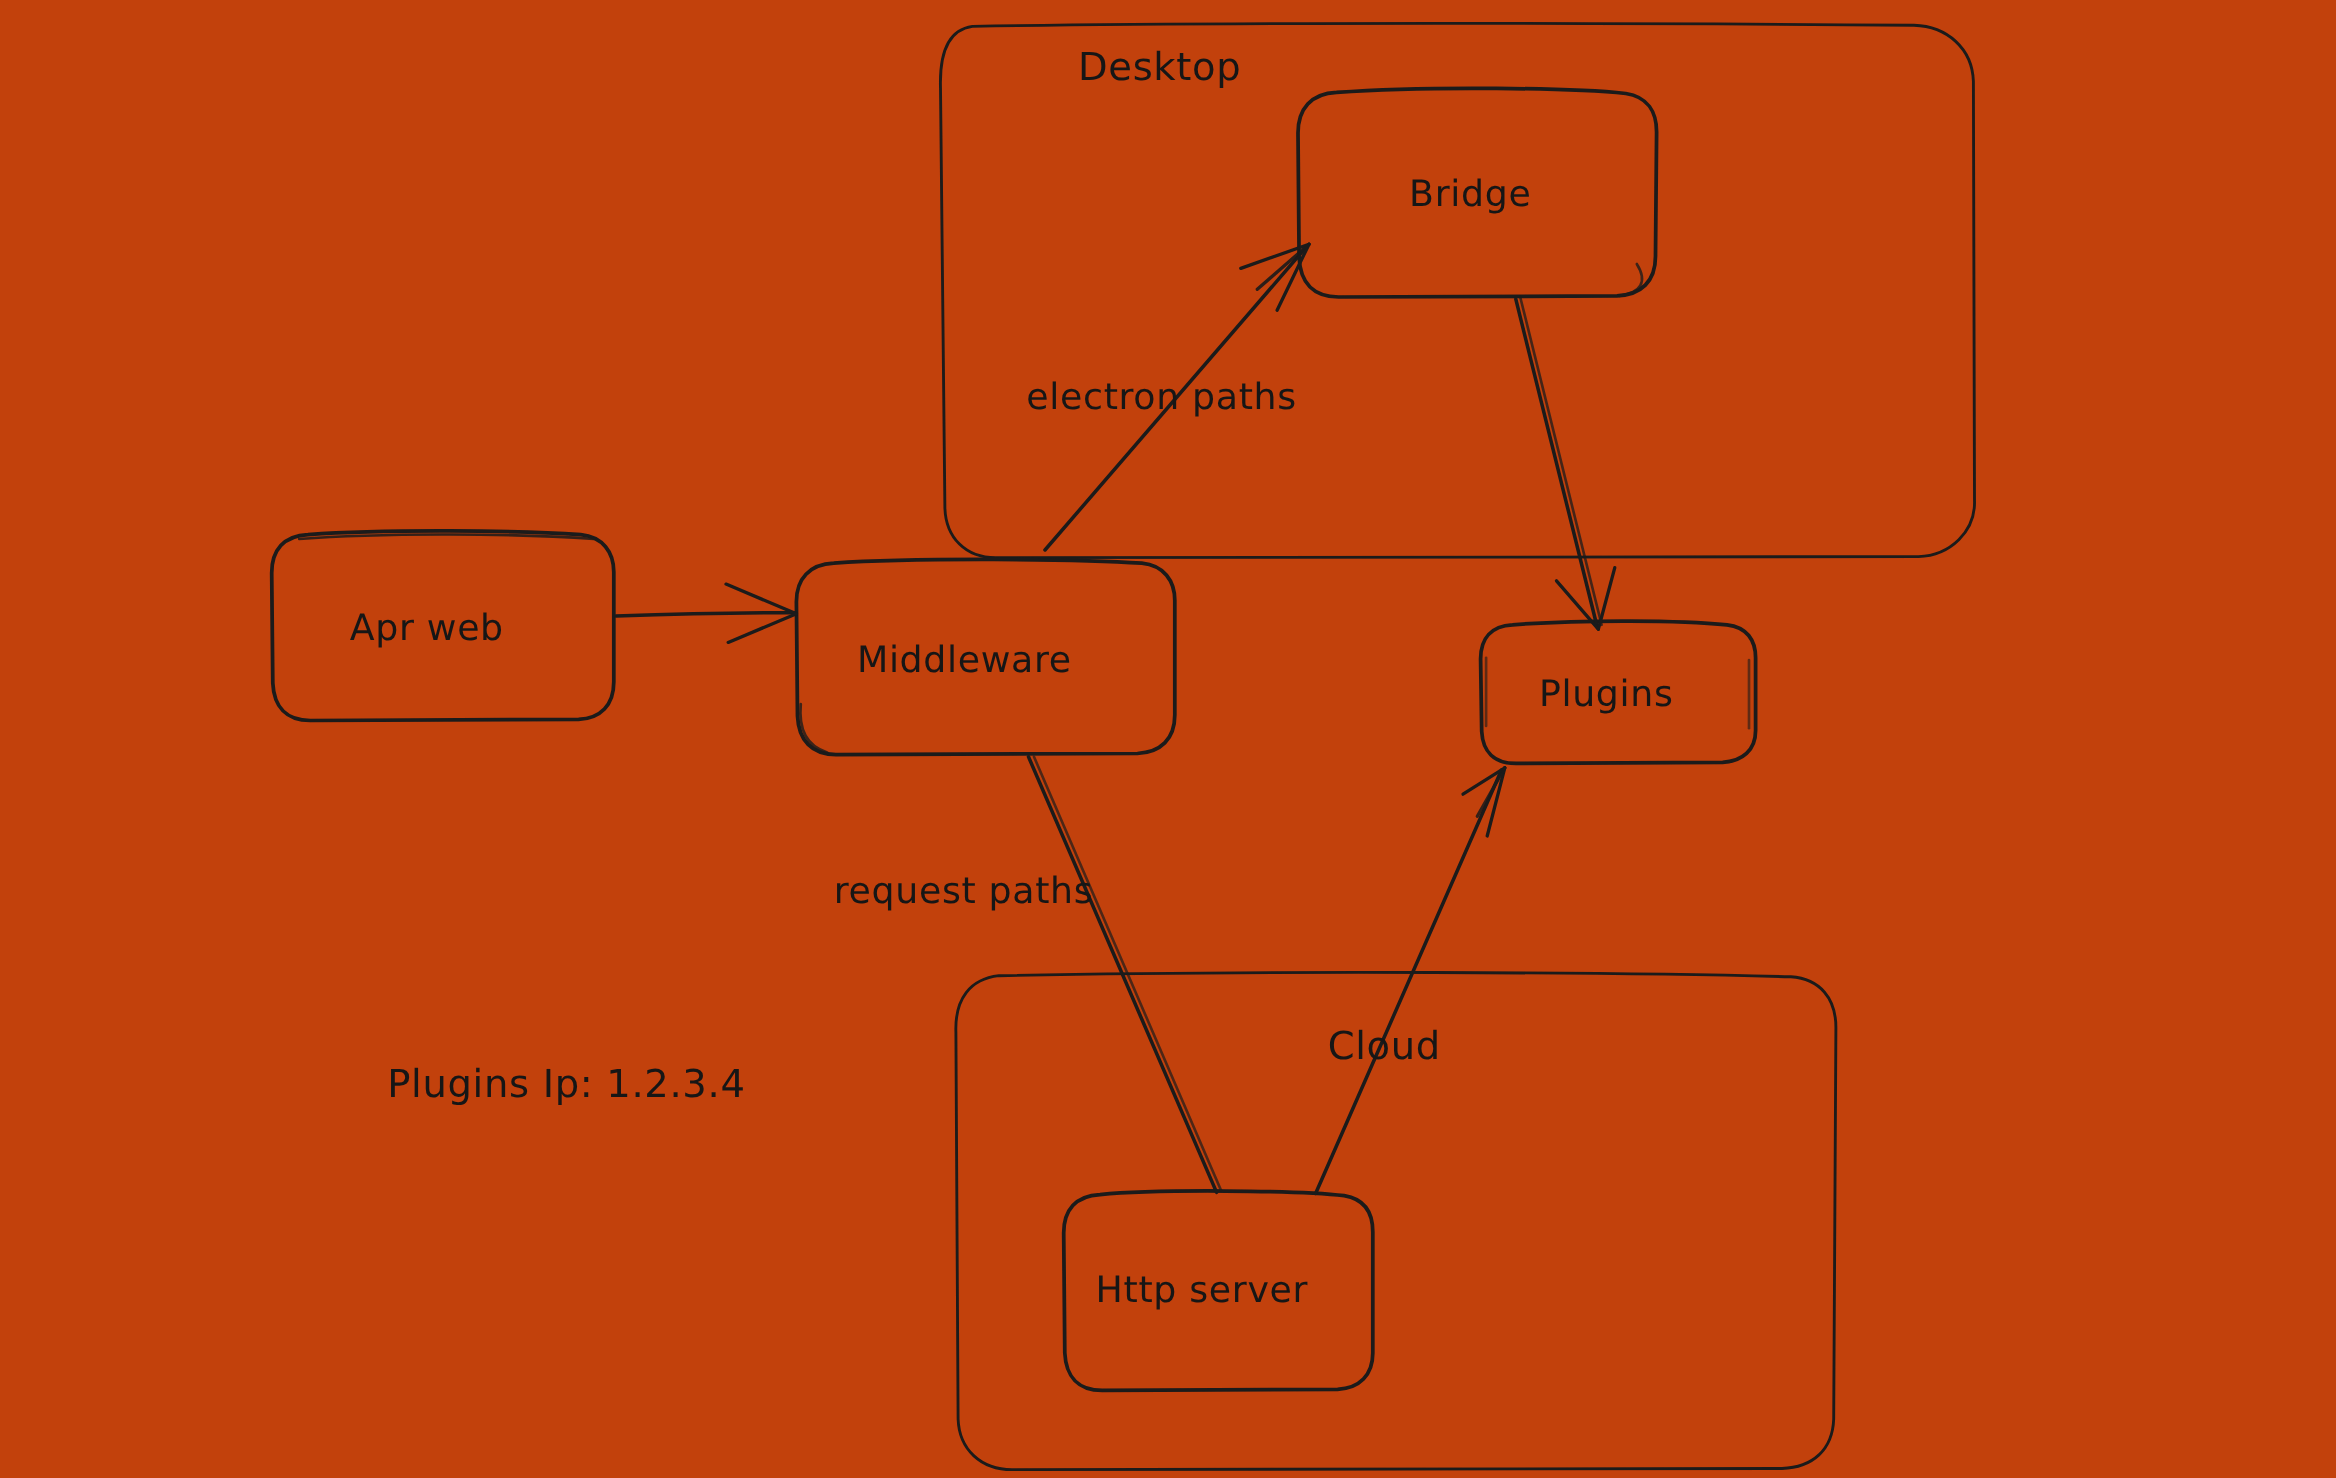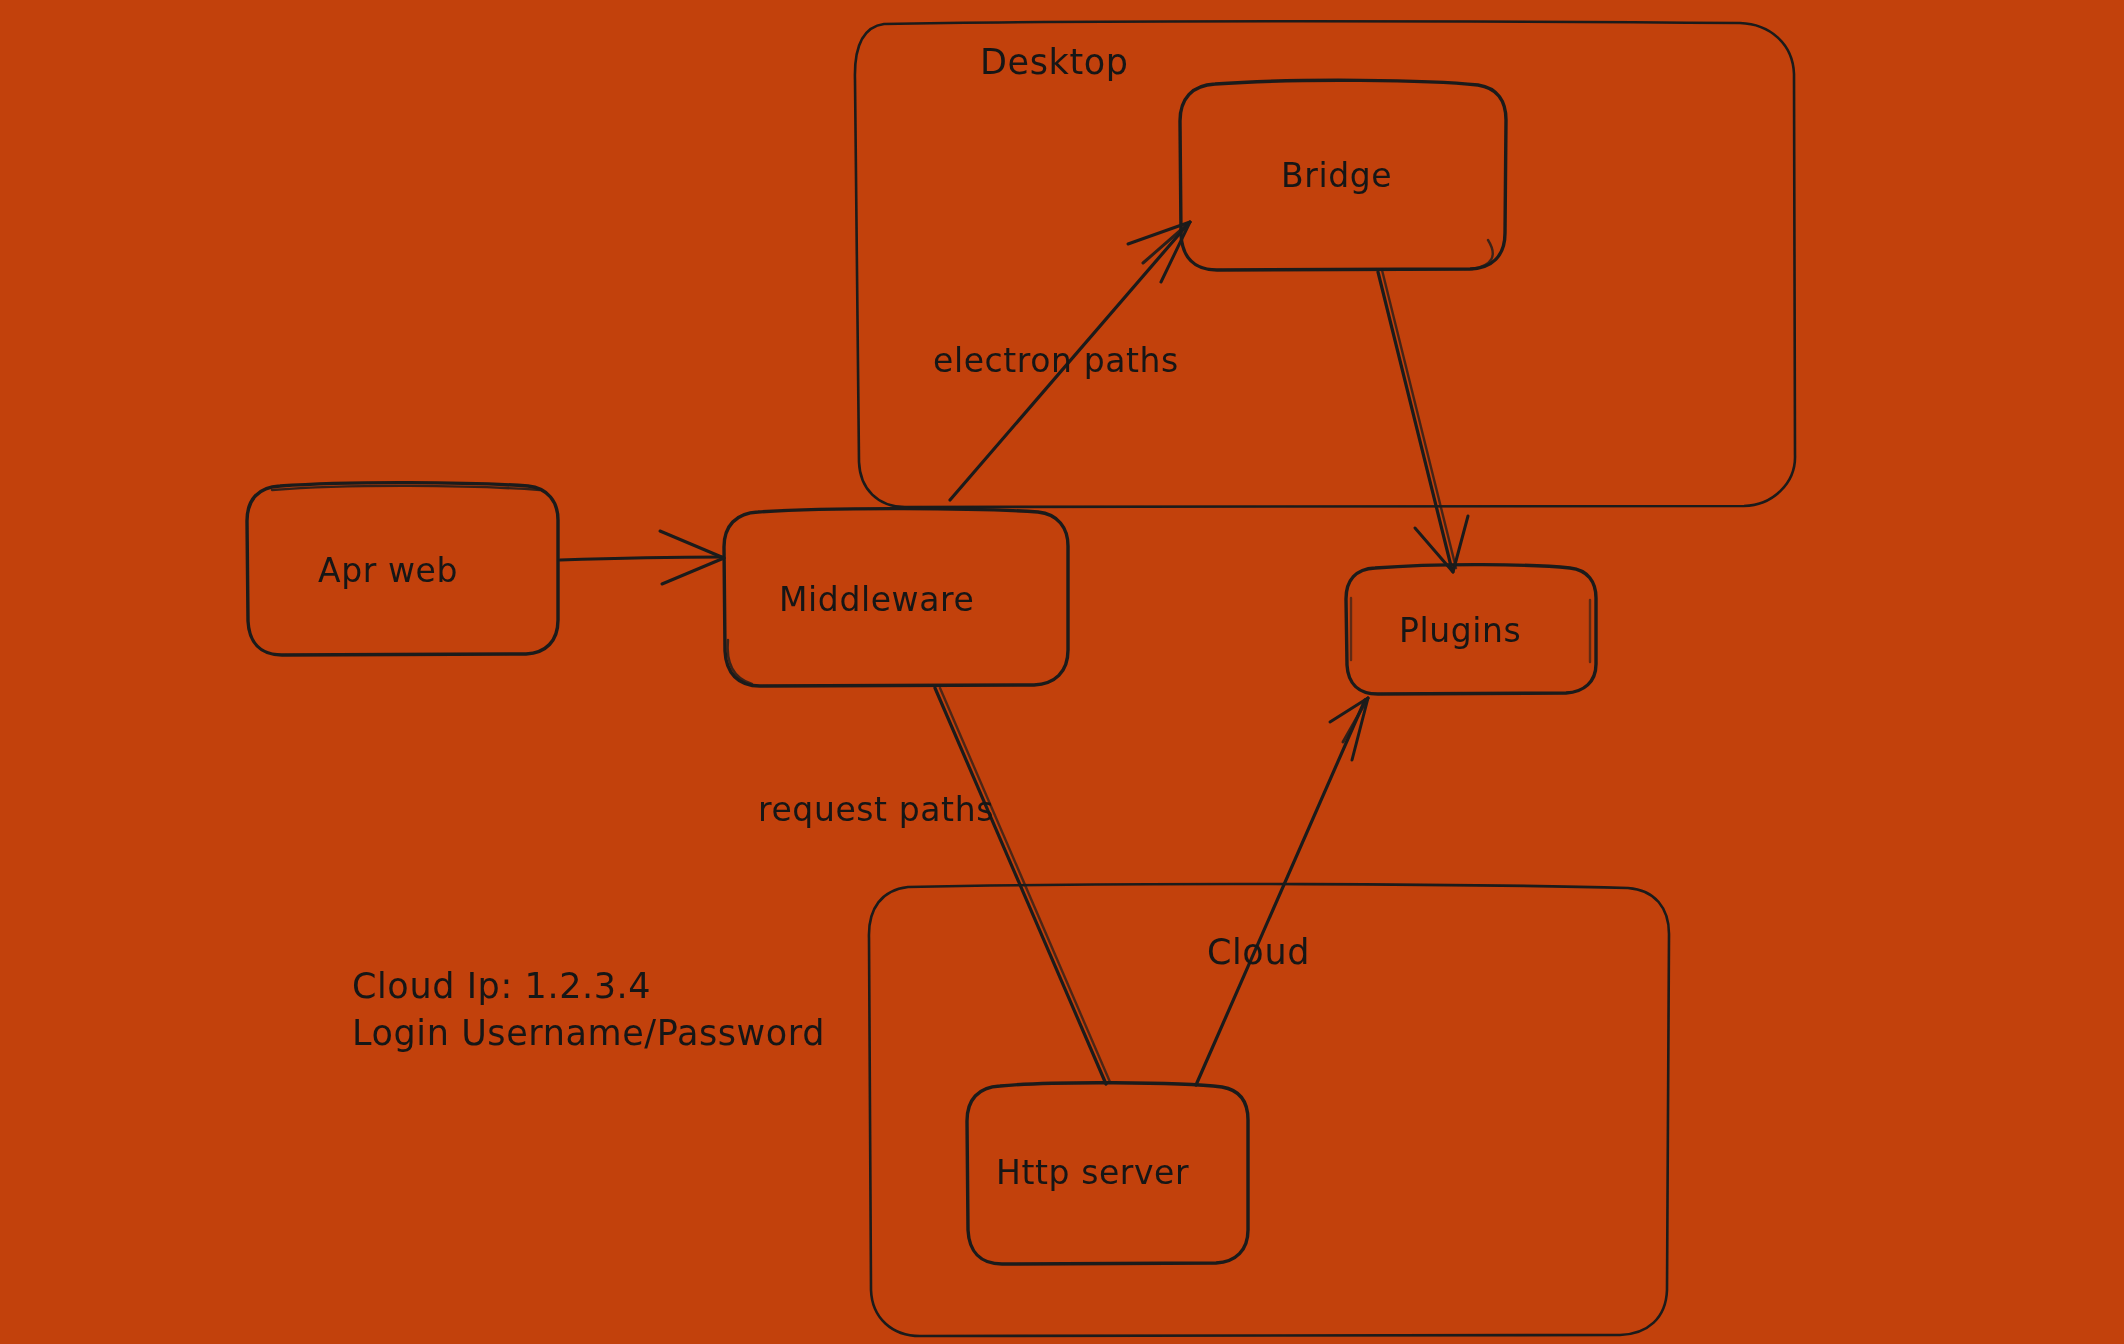--- a/index.html
+++ b/index.html
@@ -214,17 +214,16 @@
 
   <div class="label node-label" style="left: 1399px; top: 611px;">Plugins</div>
 
   <div class="label node-label" style="left: 996px; top: 1153px;">Http server</div>
 
   <div class="label edge-label" style="left: 933px; top: 341px;">electron paths</div>
 
   <div class="label edge-label" style="left: 758px; top: 790px;">request paths</div>
 
   <div class="note-block" style="left: 352px; top: 963px;">
-    <div class="label note-line" style="position: relative; left: 0; top: 0;">Cloud Ip: 1.2.3.4</div>
-    <div class="label note-line" style="position: relative; left: 0; top: 0;">Login Username/Password</div>
+    <div class="label note-line" style="position: relative; left: 0; top: 0;">Plugins Ip: 1.2.3.4</div>
   </div>
 
 </div>
 
 </body></html>

